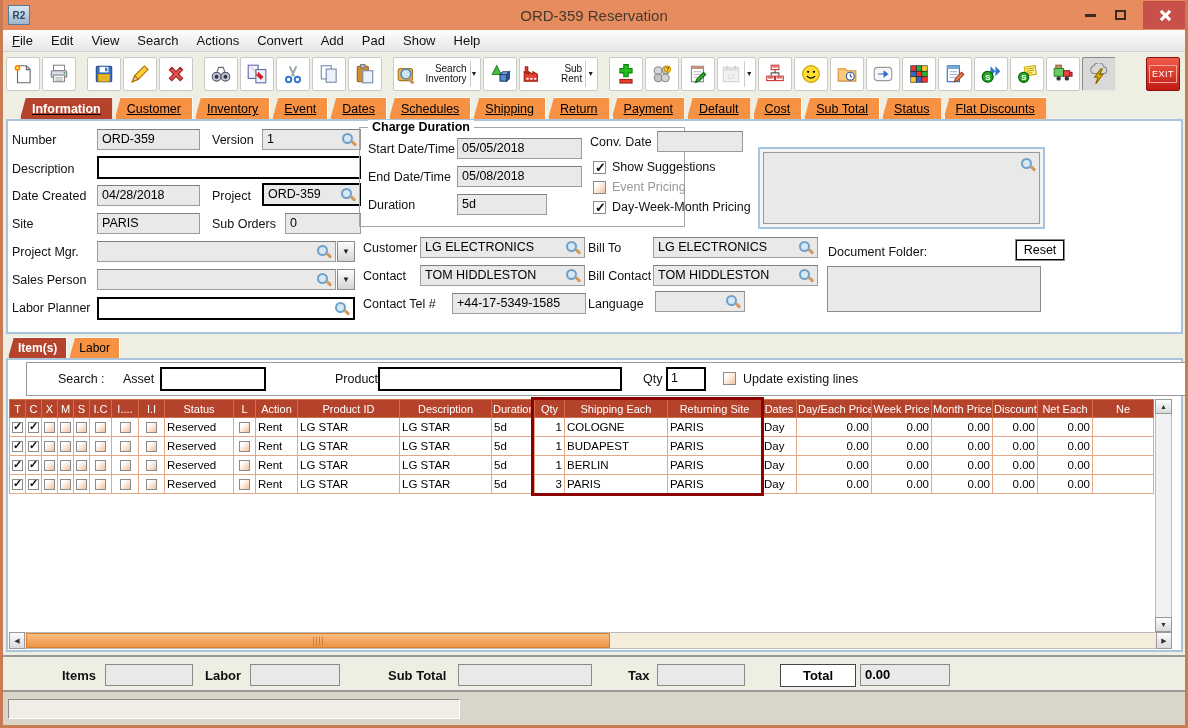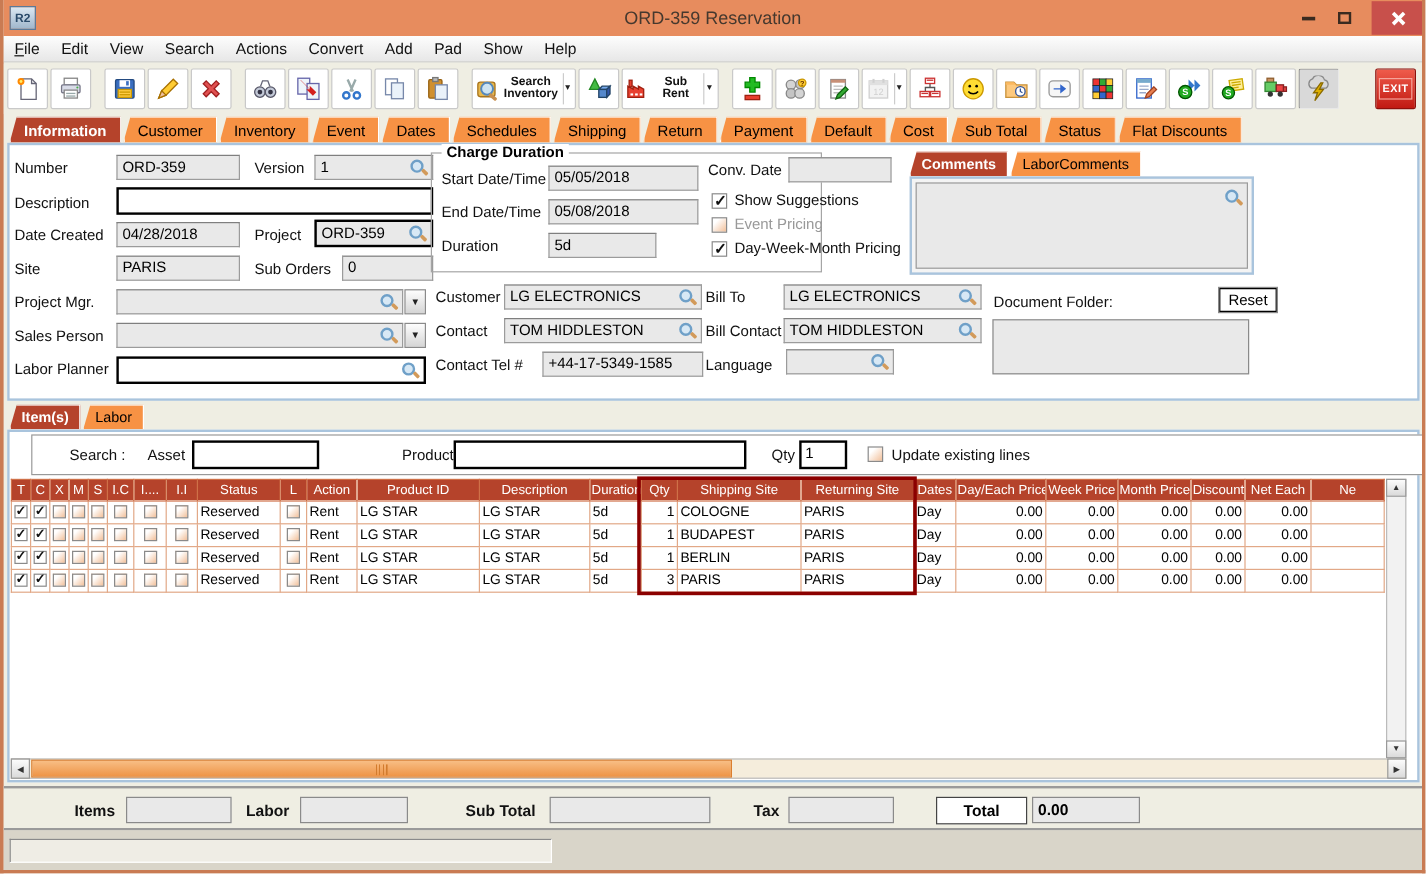--- a/index.html
+++ b/index.html
@@ -24,31 +24,31 @@
   #menubar { position:absolute; left:0; top:30px; width:1182px; height:22px; background:linear-gradient(#FDFDFD,#E7E7E7);
              display:flex; align-items:center; font-size:13px; color:#111; border-bottom:1px solid #D0D0D0; }
   .menu-item { padding:0 9px; height:22px; line-height:22px; }
   .menu-item u { text-decoration:underline; }
   
   #toolbar { position:absolute; left:0; top:53px; width:1182px; height:42px; background:#EFEEE3;
              display:flex; align-items:center; padding:0 3px; }
   .tb { height:34px; min-width:34px; background:#FFFFFF; border:1px solid #C9C9C9; border-radius:2px; margin-right:2px;
         display:flex; align-items:center; justify-content:center; padding:0 2px; }
   .tb svg { width:22px; height:22px; display:block; }
-  .tb .tlabel { font-size:10px; font-weight:bold; color:#111; line-height:10px; text-align:center; padding:0 1px; max-width:52px; }
+  .tb .tlabel { font-size:10px; font-weight:normal; color:#111; line-height:10px; text-align:right; padding:0 1px; max-width:52px; }
   .tb .dd { width:11px; height:26px; border-left:1px solid #CCC; margin-left:2px; display:flex; align-items:center; justify-content:center;
             font-size:7px; color:#222; flex-direction:column; line-height:6px; }
   .tb.gap { margin-left:9px; }
   .tb.disabled svg { opacity:.45; filter:grayscale(1); }
   .tb.pressed { background:#D9D9D9; border-color:#8A8A8A #E8E8E8 #E8E8E8 #8A8A8A; margin-left:auto; }
   .tb.exit { margin-left:28px; margin-right:2px; background:linear-gradient(#EF5B4B,#C11A12); border:1px solid #8E0F0A; }
   .tb.exit .tlabel { color:#fff; font-size:9px; letter-spacing:.5px; border:1px solid #F6A49A; padding:3px 2px; }
   
   .tabstrip { position:absolute; display:flex; align-items:flex-end; }
-  #maintabs { left:5px; top:96px; height:23px; }
+  #maintabs { left:17px; top:96px; height:23px;text-decoration:underline; }
   .tab { height:22px; line-height:22px; padding:0 11px; background:var(--tab,#F79244); color:#000; font-size:12.5px;
          margin-right:2px; border:1px solid #FFFFFF; border-bottom:none; clip-path:polygon(6px 0,100% 0,100% 100%,0 100%); }
   .tab.active { background:var(--tabact,#B5432B); color:#fff; font-weight:bold; }
   .tab.small { height:21px; line-height:21px; font-size:12px; padding:0 9px; }
   
   #formpanel { position:absolute; left:3px; top:119px; width:1177px; height:215px; background:#FFFFFF; border:2px solid #A9C4DD; }
   #itemstabs { left:5px; top:336px; height:22px; }
   #itemspanel { position:absolute; left:3px; top:358px; width:1177px; height:294px; background:#FFFFFF; border:2px solid #A9C4DD; }
   
   .lbl { position:absolute; font-size:12.5px; color:#111; white-space:nowrap; }
@@ -537,24 +537,20 @@
       </div>
 
     <span class="lbl" style="left:355px;top:176px">Contact Tel #</span>
     <div class="fld" style="left:444px;top:172px;width:134px"><span>+44-17-5349-1585</span></div>
     <span class="lbl" style="left:580px;top:176px">Language</span>
     <div class="fld" style="left:647px;top:170px;width:90px">
         <span class="fval"></span>
         <span class="mag"></span>
       </div>
 
-    <div id="commenttabs" class="tabstrip" style="left:750px;top:5px;height:21px;position:absolute">
-        <span class="tab small active">Comments</span>
-        <span class="tab small">LaborComments</span>
-      </div>
     <div id="commentpanel">
       <div id="commentbox"><span></span><span class="mag" style="top:12px"></span></div>
     </div>
 
     <span class="lbl" style="left:820px;top:124px">Document Folder:</span>
     <div id="resetbtn">Reset</div>
     <div id="docfolderbox"><span></span></div>
   </div>
 
   <div id="itemstabs" class="tabstrip">
@@ -613,21 +609,21 @@
               <th>I.C</th>
               <th>I....</th>
               <th>I.I</th>
               <th>Status</th>
               <th>L</th>
               <th>Action</th>
               <th>Product ID</th>
               <th>Description</th>
               <th>Duration</th>
               <th>Qty</th>
-              <th>Shipping Site</th>
+              <th>Shipping Each</th>
               <th>Returning Site</th>
               <th>Dates</th>
               <th>Day/Each Price</th>
               <th>Week Price</th>
               <th>Month Price</th>
               <th>Discount</th>
               <th>Net Each</th>
               <th>Ne</th>
             </tr>
           </thead>

